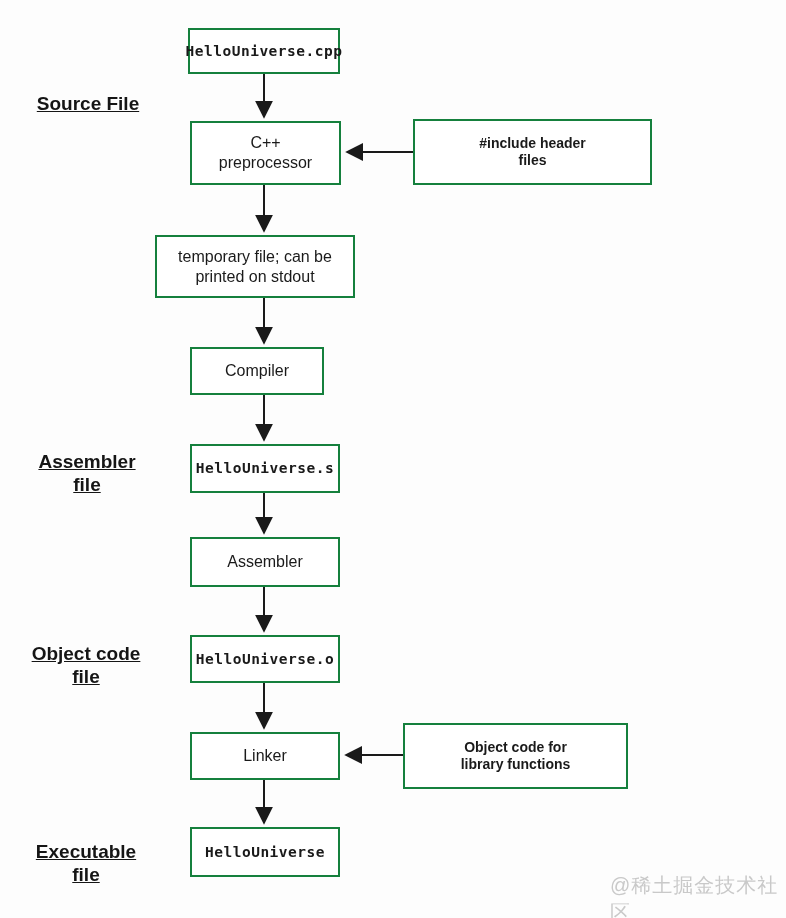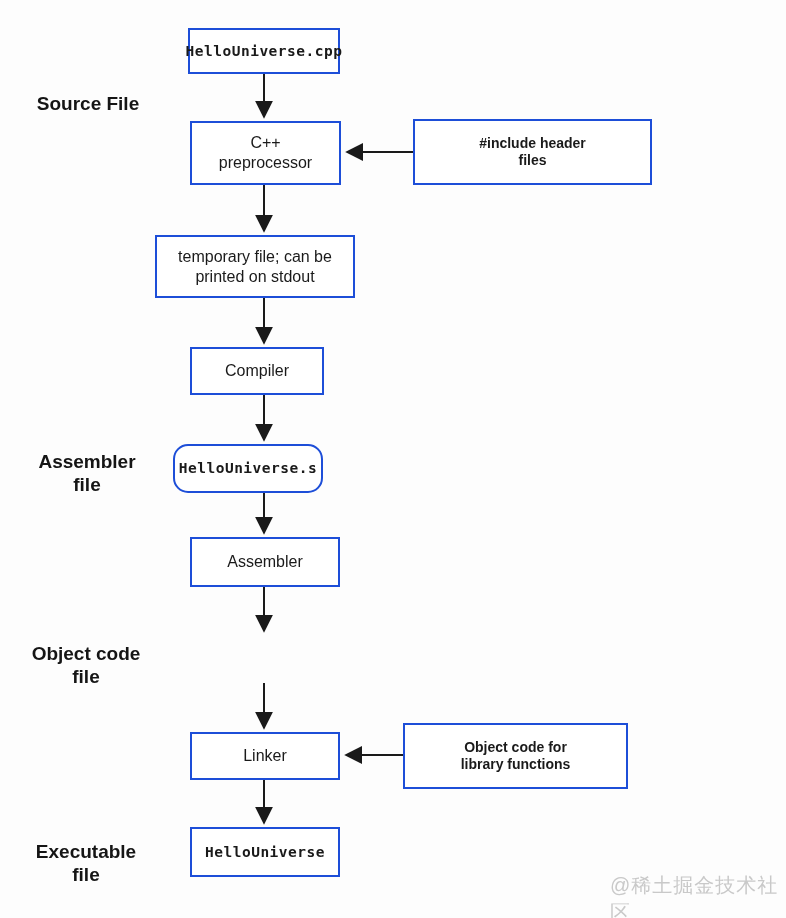--- a/index.html
+++ b/index.html
@@ -12,21 +12,21 @@
     width: 786px;
     height: 918px;
     background: #fdfdfd;
     overflow: hidden;
     font-family: "Liberation Sans", sans-serif;
     color: #1a1a1a;
   }
   .node {
     position: absolute;
     box-sizing: border-box;
-    border: 2px solid #1d4ed8;
+    border: 2px solid #15803d;
     background: #ffffff;
     display: flex;
     align-items: center;
     justify-content: center;
     text-align: center;
     white-space: pre-line;
     font-size: 16px;
     line-height: 1.25;
   }
   .node.mono {
@@ -41,20 +41,21 @@
   }
   .side-label {
     position: absolute;
     width: 150px;
     text-align: center;
     font-weight: bold;
     font-size: 19px;
     line-height: 1.22;
     white-space: pre-line;
     color: #151515;
+    text-decoration: underline;
   }
   #arrow-layer {
     position: absolute;
     left: 0;
     top: 0;
     pointer-events: none;
   }
   #arrow-layer line {
     stroke: #1a1a1a;
     stroke-width: 2;
@@ -106,24 +107,25 @@
 preprocessor</div>
 
   <div class="node bold" style="left:413px; top:119px; width:239px; height:66px;">#include header
 files</div>
 
   <div class="node" style="left:155px; top:235px; width:200px; height:63px;">temporary file; can be
 printed on stdout</div>
 
   <div class="node" style="left:190px; top:347px; width:134px; height:48px;">Compiler</div>
 
-  <div class="node mono" style="left:173px; top:444px; width:150px; height:49px;border-radius:15px;">HelloUniverse.s</div>
+  <div class="node mono" style="left:190px; top:444px; width:150px; height:49px;">HelloUniverse.s</div>
 
   <div class="node" style="left:190px; top:537px; width:150px; height:50px;">Assembler</div>
 
+  <div class="node mono" style="left:190px; top:635px; width:150px; height:48px;">HelloUniverse.o</div>
 
   <div class="node" style="left:190px; top:732px; width:150px; height:48px;">Linker</div>
 
   <div class="node bold" style="left:403px; top:723px; width:225px; height:66px;">Object code for
 library functions</div>
 
   <div class="node mono" style="left:190px; top:827px; width:150px; height:50px;">HelloUniverse</div>
 
   <div class="watermark">@稀土掘金技术社区</div>
 

